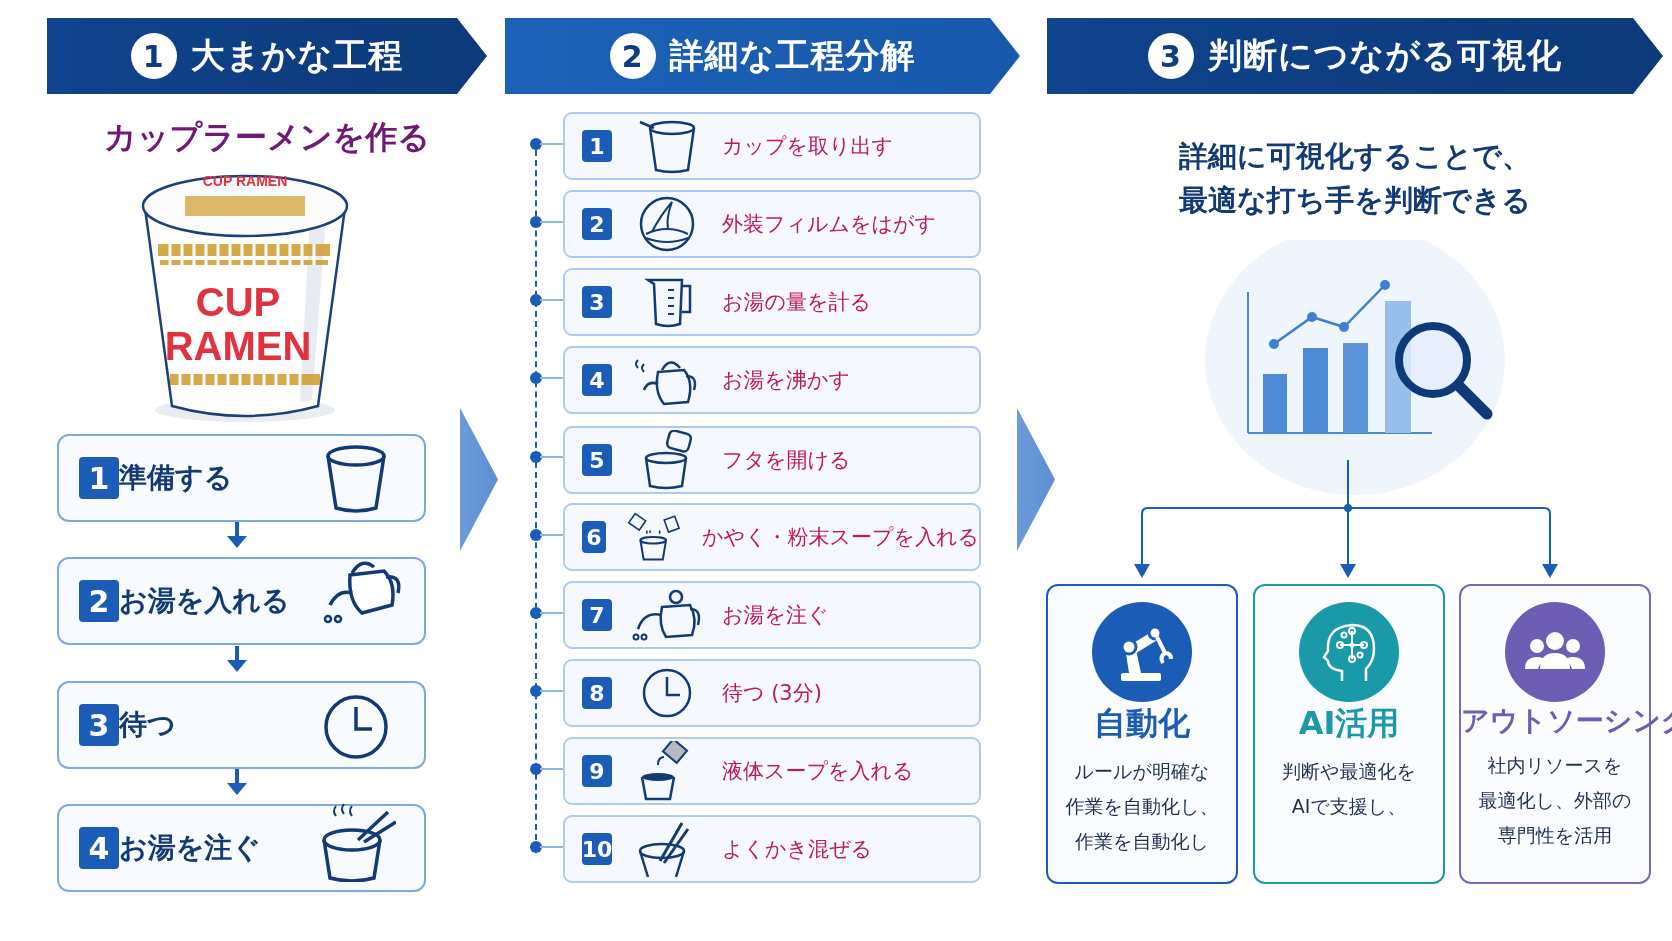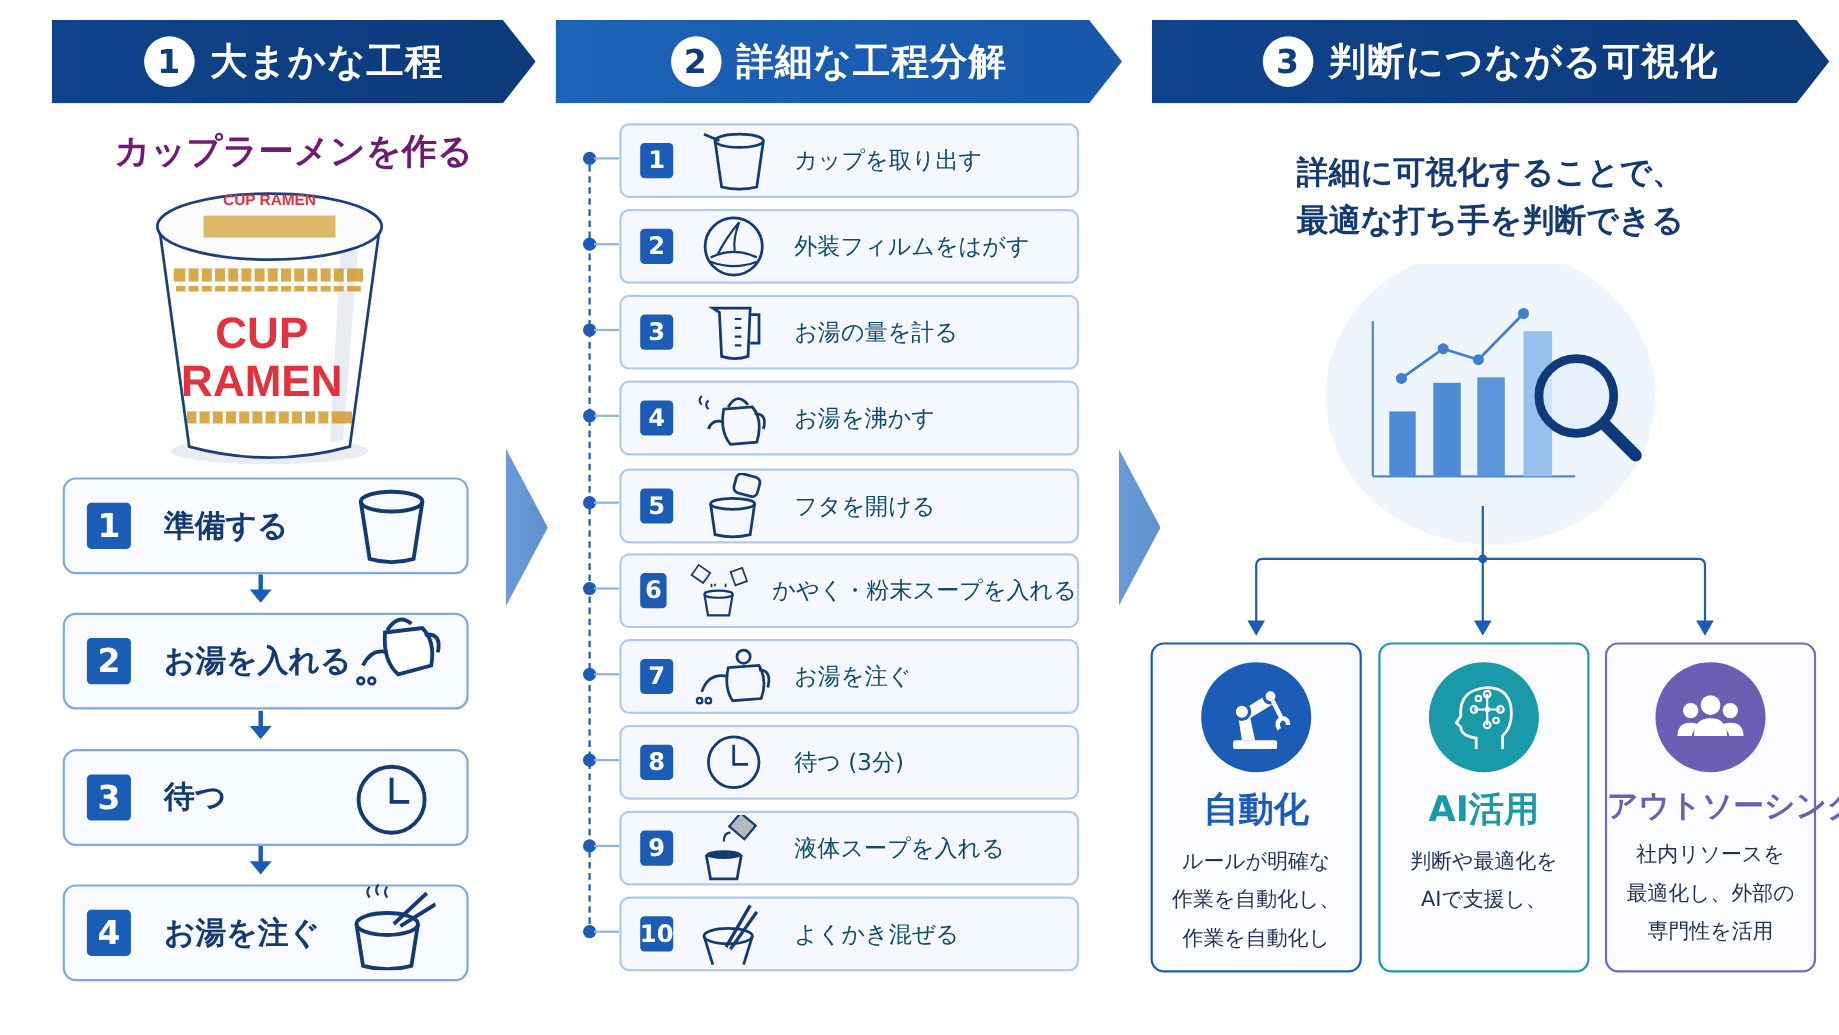--- a/index.html
+++ b/index.html
@@ -17,38 +17,38 @@
   .b3{left:1047px;width:616px;background:linear-gradient(90deg,#0f438c,#0c3a7a);}
   .big-arrow{position:absolute;width:38px;height:143px;background:linear-gradient(90deg,#6b9bd8,#5d8fd2);
              clip-path:polygon(0 0,100% 50%,0 100%);}
   
   .s1-title{left:47px;width:440px;top:116px;text-align:center;font-size:32px;font-weight:bold;color:#701a75;}
   .cup{left:130px;top:168px;width:230px;height:255px;}
   .step1{position:absolute;left:57px;width:369px;height:88px;border:2px solid #7ea9de;border-radius:12px;background:#f7faff;
          display:flex;align-items:center;box-sizing:border-box;}
   .badge{display:inline-flex;align-items:center;justify-content:center;background:#1b5db6;color:#fff;font-weight:bold;border-radius:4px;}
   .step1 .badge{width:40px;height:42px;font-size:30px;margin-left:20px;}
-  .step1 .lbl{margin-left:30px;font-size:28px;font-weight:bold;color:#143a73;}
+  .step1 .lbl{font-size:28px;font-weight:bold;color:#143a73;}
   .step1 .ico{position:absolute;right:28px;top:6px;width:80px;height:76px;}
   .down{position:absolute;left:225px;width:24px;height:28px;}
   
   .timeline{position:absolute;left:535px;top:140px;width:0;height:710px;border-left:2px dashed #1b5db6;}
   .row{position:absolute;left:563px;width:418px;height:68px;border:2px solid #aecbef;border-radius:9px;background:#f5f9ff;box-sizing:border-box;
        display:flex;align-items:center;}
   .row .badge{width:30px;height:32px;font-size:22px;margin-left:17px;}
   .row .ico{width:70px;height:60px;margin-left:20px;}
-  .row .lbl{margin-left:20px;font-size:21px;color:#0c4a6e;white-space:nowrap;}
+  .row .lbl{margin-left:20px;font-size:21px;color:#be185d;white-space:nowrap;}
   .dot{position:absolute;left:530px;width:12px;height:12px;border-radius:50%;background:#1b5db6;}
   .tick{position:absolute;left:540px;width:23px;height:2px;background:#8db5e6;}
   
   .s3-title{left:1047px;width:616px;top:134px;text-align:center;font-size:29px;font-weight:bold;line-height:44px;color:#143a73;}
   .viz{left:1195px;top:240px;width:310px;height:270px;}
   .card{position:absolute;top:584px;width:192px;height:300px;border:2px solid;border-radius:12px;background:#fbfcff;box-sizing:border-box;text-align:center;}
   .card .circle{width:100px;height:100px;border-radius:50%;margin:16px auto 0;display:flex;align-items:center;justify-content:center;}
-  .card .ctitle{font-size:32px;font-weight:bold;margin-top:12px;white-space:nowrap;}
+  .card .ctitle{font-size:32px;font-weight:bold;margin-top:0;white-space:nowrap;}
   .card .cdesc{font-size:19px;line-height:35px;color:#1f3050;margin-top:8px;}
   .c-auto{left:1046px;border-color:#1b5db6;}
   .c-ai{left:1253px;border-color:#1a9aa9;}
   .c-out{left:1459px;border-color:#7a66bb;}
 </style>
 </head>
 <body>
 
 <div class="banner b1">
   <span class="num">1</span>

